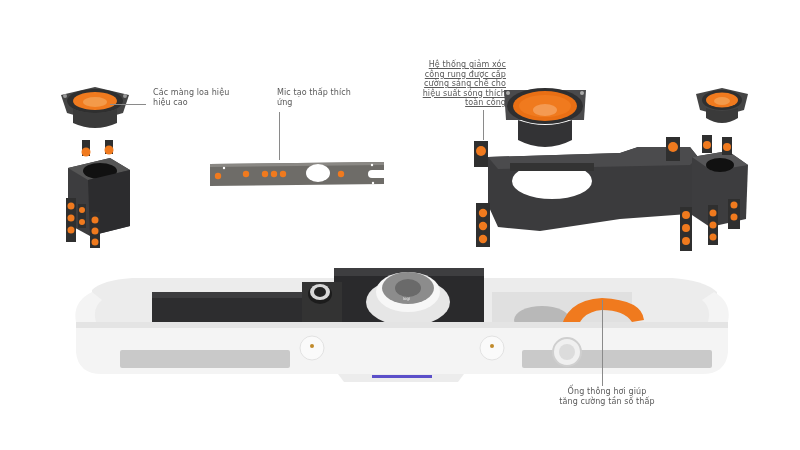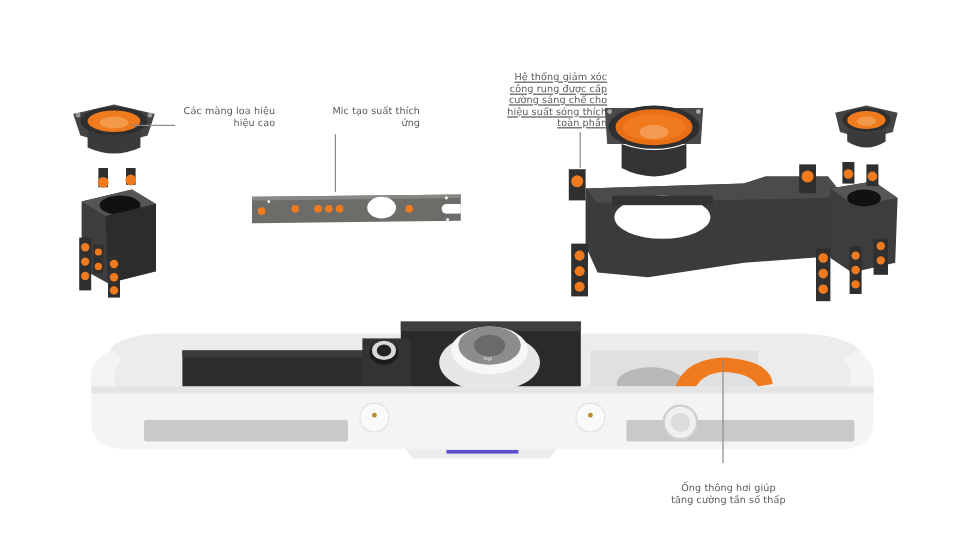--- a/index.html
+++ b/index.html
@@ -1,17 +1,17 @@
 <!DOCTYPE html>
 <html><head>
 <meta charset="utf-8">
 <style>
   html,body{margin:0;padding:0;background:#ffffff;}
   body{width:800px;height:450px;position:relative;overflow:hidden;font-family:"DejaVu Sans",sans-serif;}
-  .label{position:absolute;font-size:8px;line-height:9.5px;color:#5a5a5a;letter-spacing:0.1px;text-align:right;}
+  .label{position:absolute;font-size:8px;line-height:9.5px;color:#5a5a5a;letter-spacing:0.1px;}
   .label.right{text-align:right;}
   .label.center{text-align:center;}
   .line{position:absolute;background:#8a8a8a;}
   svg{position:absolute;overflow:visible;}
 </style>
 </head>
 <body>
 
 <svg style="left:55px;top:85px;" width="80" height="50" viewBox="0 0 80 50">
   <path d="M6 10 L40 2 L74 10 L68 28 L40 36 L12 28 Z" fill="#444"></path>
@@ -65,30 +65,30 @@
   <ellipse cx="110" cy="13" rx="12" ry="9" fill="#ffffff"></ellipse>
   <circle cx="133" cy="14" r="3.2" fill="#F07A1E"></circle>
   <path d="M164 10 L176 10 L176 18 L164 18 Z" fill="#ffffff"></path>
   <circle cx="164" cy="14" r="4" fill="#ffffff"></circle>
   <circle cx="16" cy="8" r="1.2" fill="#fff"></circle>
   <circle cx="164" cy="5" r="1.2" fill="#fff"></circle>
   <circle cx="165" cy="23" r="1.2" fill="#fff"></circle>
 </svg>
 <div class="line" style="left:279px;top:112px;width:1px;height:48px;"></div>
 <div class="label" style="left:277px;top:88px;">
-  <div>Mic tạo suất thích</div>
+  <div>Mic tạo thấp thích</div>
   <div>ứng</div>
 </div>
 
 <div class="label right" style="left:396px;top:60px;width:110px;text-decoration:underline;">
   <div>Hệ thống giảm xóc</div>
   <div>công rung được cấp</div>
   <div>cường sáng chế cho</div>
   <div>hiệu suất sóng thích</div>
-  <div>toàn phần</div>
+  <div>toàn công</div>
 </div>
 <div class="line" style="left:483px;top:110px;width:1px;height:30px;"></div>
 
 <svg style="left:500px;top:84px;" width="90" height="70" viewBox="0 0 90 70">
   <path d="M4 6 L86 6 L84 36 L6 36 Z" fill="#4a4a4c"></path>
   <ellipse cx="45" cy="22" rx="38" ry="18" fill="#2f2f30"></ellipse>
   <ellipse cx="45" cy="22" rx="32" ry="15" fill="#e96f14"></ellipse>
   <ellipse cx="45" cy="22" rx="26" ry="11" fill="#F07A1E"></ellipse>
   <ellipse cx="45" cy="26" rx="12" ry="6" fill="#f49a52"></ellipse>
   <path d="M18 36 L18 56 Q45 70 72 56 L72 36 Q45 46 18 36 Z" fill="#333335"></path>
@@ -183,16 +183,16 @@
 
   <circle cx="495" cy="90" r="14" fill="#f0f0f0" stroke="#cfcfcf" stroke-width="2"></circle>
   <circle cx="495" cy="90" r="8" fill="#dcdcdc"></circle>
 
   <path d="M266 112 L392 112 L386 120 L272 120 Z" fill="#ececec"></path>
   <rect x="300" y="113" width="60" height="3" fill="#5b4fc9"></rect>
 </svg>
 <div style="position:absolute;left:403px;top:296px;font-size:4px;color:#eee;">logi</div>
 
 <div class="line" style="left:602px;top:300px;width:1px;height:86px;"></div>
-<div class="label center" style="left:545px;top:387px;width:124px;margin-top:15px;">
+<div class="label center" style="left:545px;top:387px;width:124px;">
   <div>Ống thông hơi giúp</div>
   <div>tăng cường tần số thấp</div>
 </div>
 
 </body></html>

